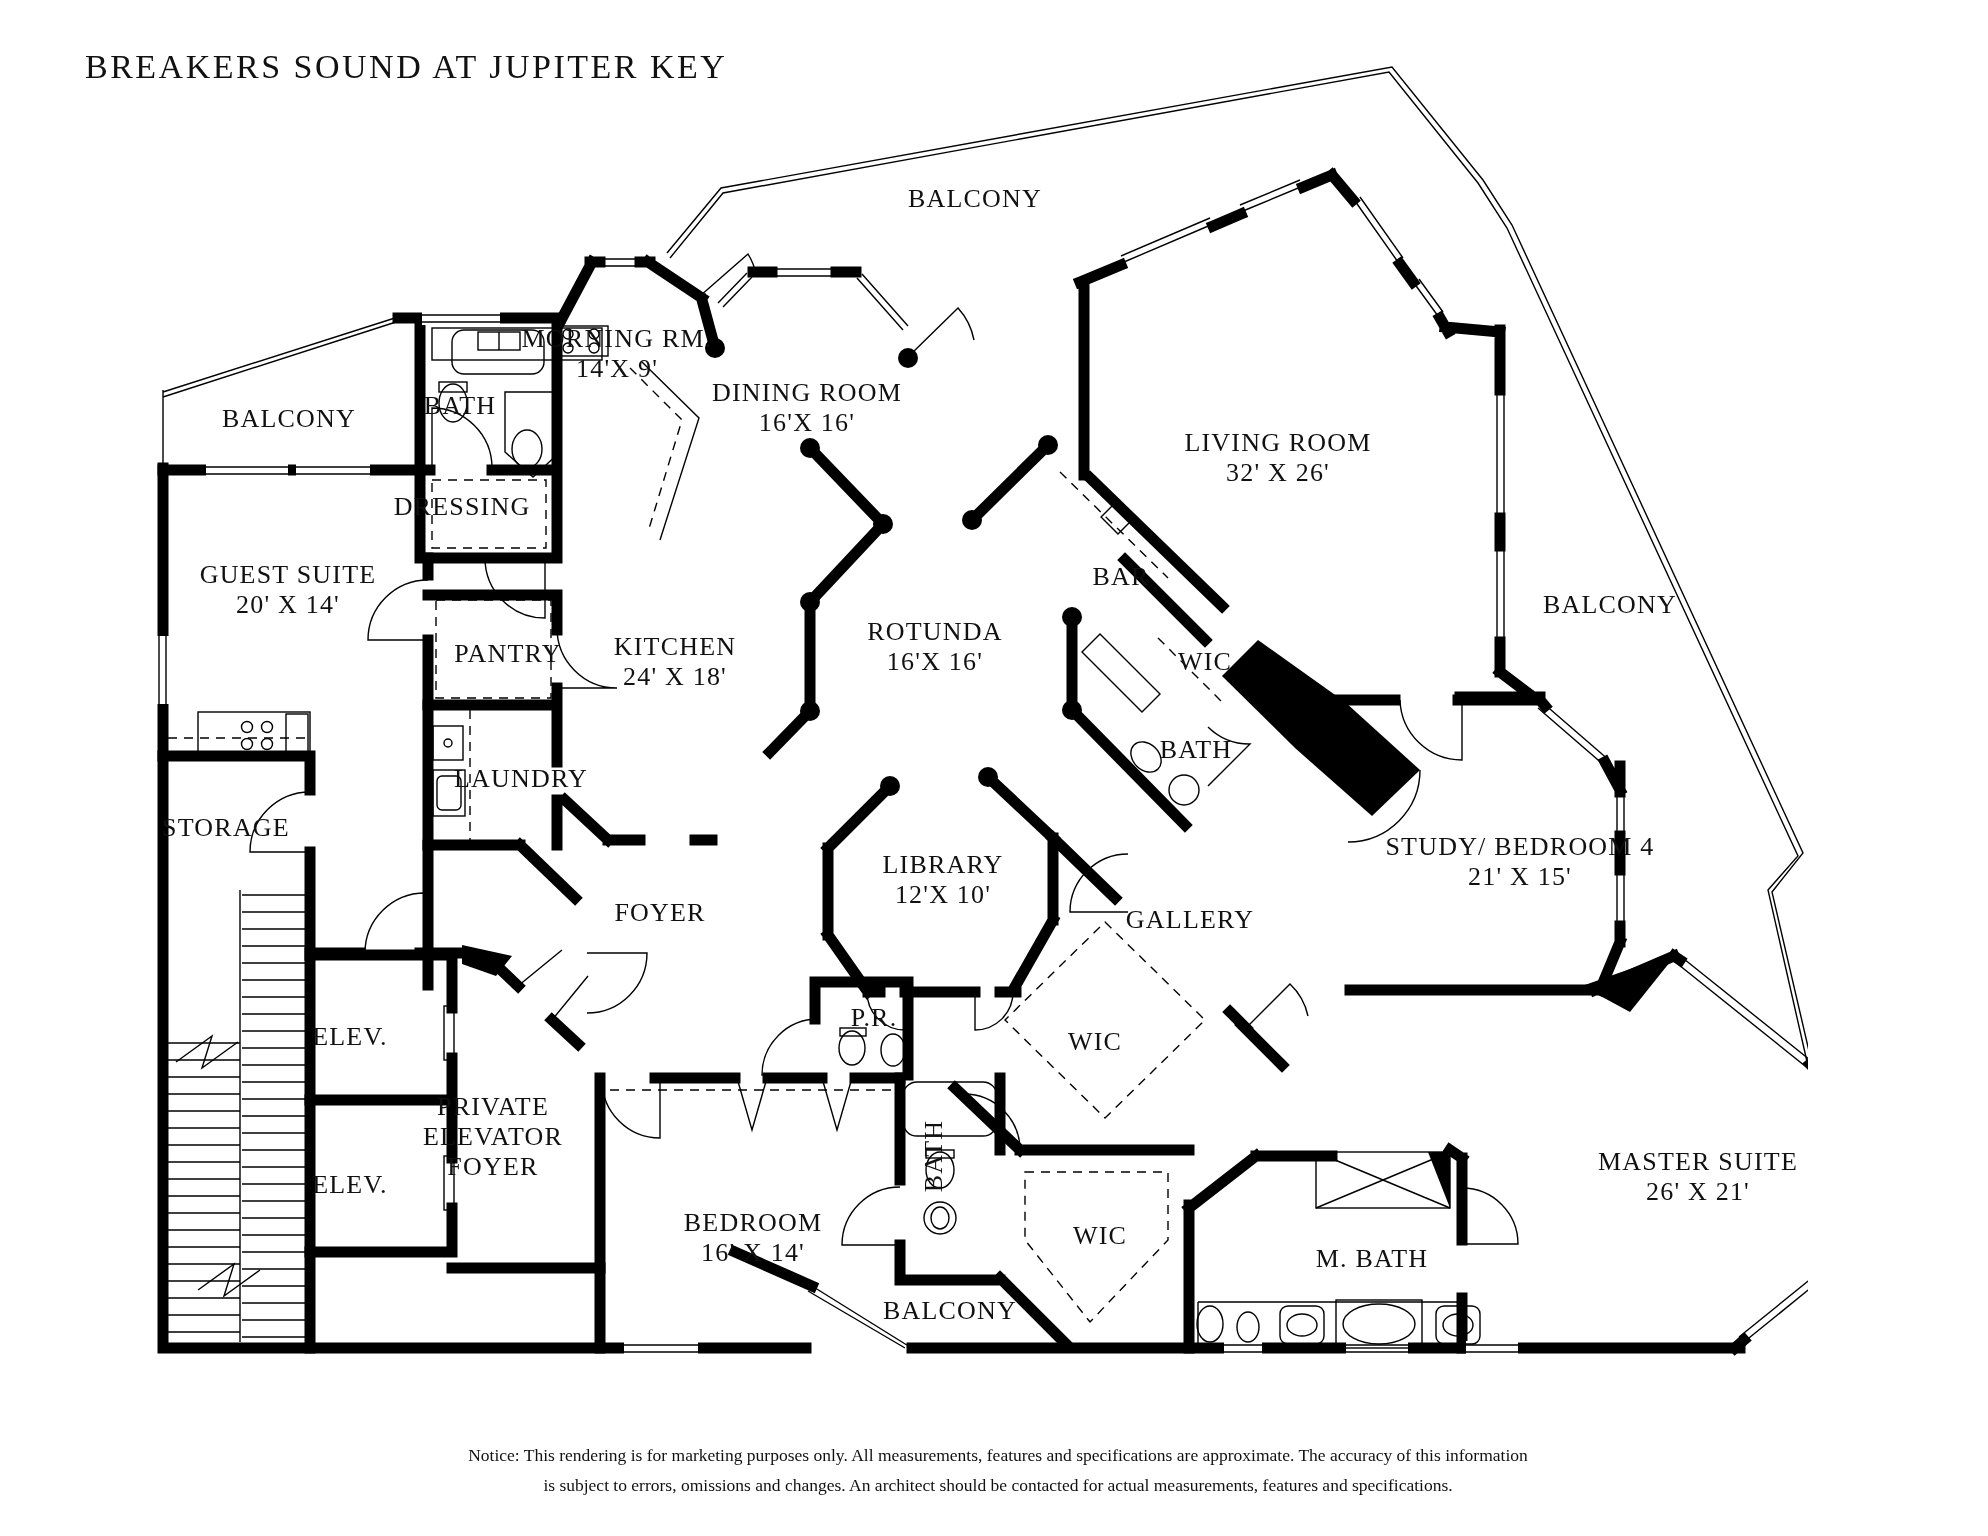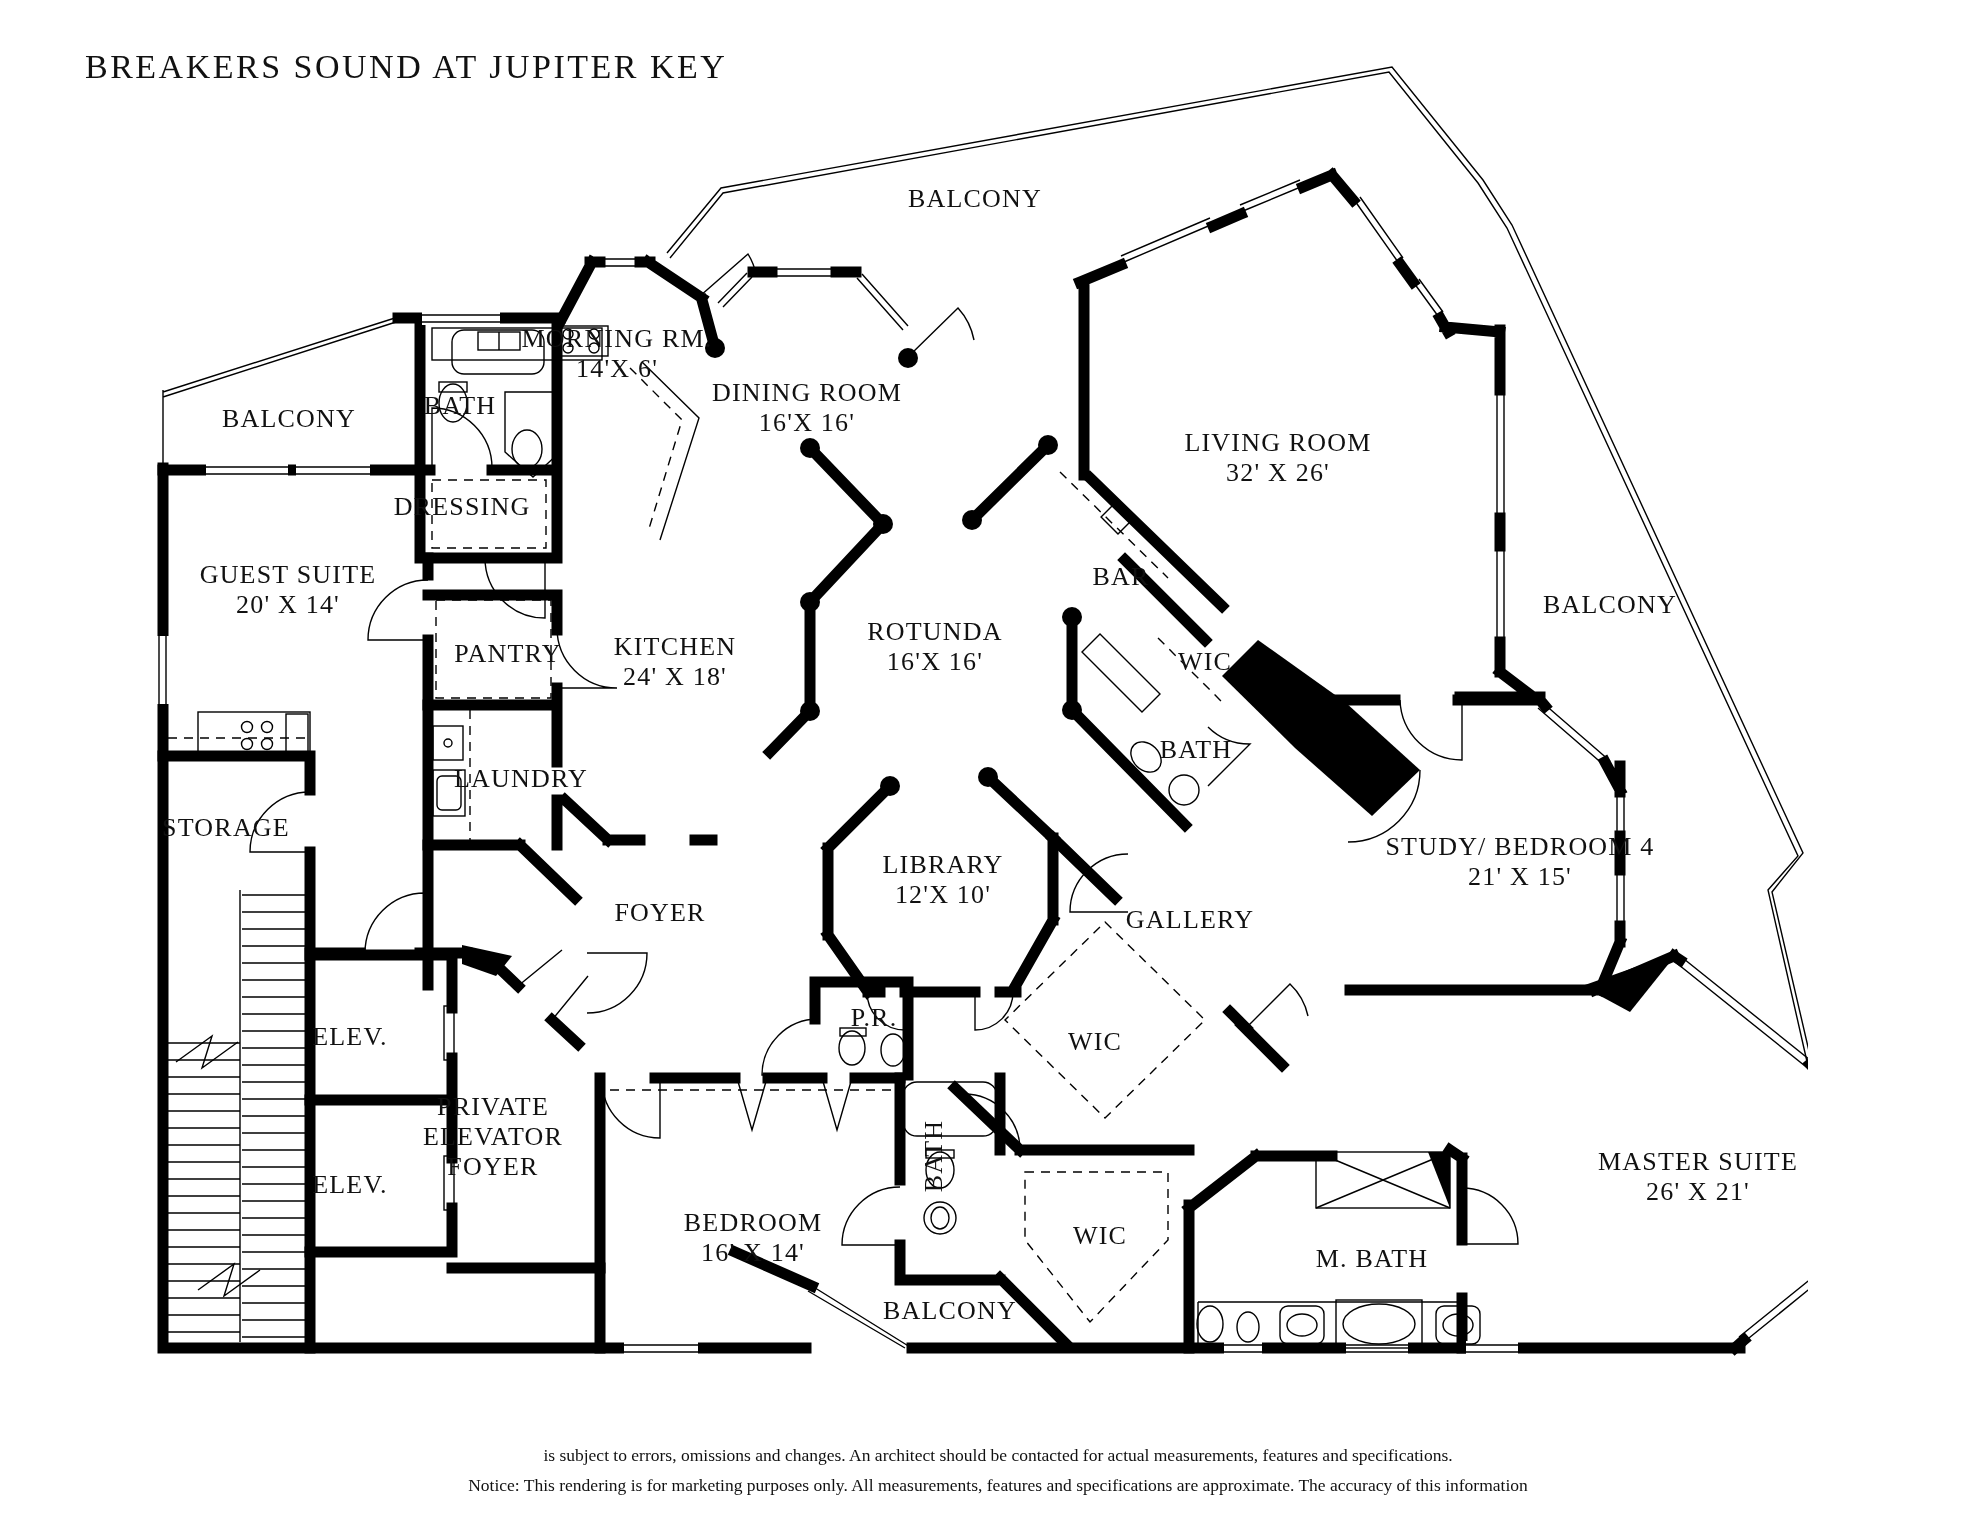--- a/index.html
+++ b/index.html
@@ -249,21 +249,21 @@
     </div>
   <div class="lbl" style="left:1610px;top:605px">
       <span class="nm">BALCONY</span>
     </div>
   <div class="lbl" style="left:950px;top:1311px">
       <span class="nm">BALCONY</span>
     </div>
 
   <div class="lbl" style="left:617px;top:354px">
       <span class="nm">MORNING RM.</span>
-      <span class="dm">14'X 6'</span>
+      <span class="dm">14'X 9'</span>
     </div>
   <div class="lbl" style="left:807px;top:408px">
       <span class="nm">DINING ROOM</span>
       <span class="dm">16'X 16'</span>
     </div>
   <div class="lbl" style="left:1278px;top:458px">
       <span class="nm">LIVING ROOM</span>
       <span class="dm">32' X 26'</span>
     </div>
 
@@ -350,17 +350,17 @@
     </div>
   <div class="lbl" style="left:1372px;top:1259px">
       <span class="nm">M. BATH</span>
     </div>
   <div class="lbl" style="left:1698px;top:1177px">
       <span class="nm">MASTER SUITE</span>
       <span class="dm">26' X 21'</span>
     </div>
 
   <div id="notice">
+    <span style="display:block">Notice: This rendering is for marketing purposes only. All measurements, features and specifications are approximate. The accuracy of this information</span>
     <span style="display:block">is subject to errors, omissions and changes. An architect should be contacted for actual measurements, features and specifications.</span>
-    <span style="display:block">Notice: This rendering is for marketing purposes only. All measurements, features and specifications are approximate. The accuracy of this information</span>
   </div>
 
 </div>
 
 </body></html>

